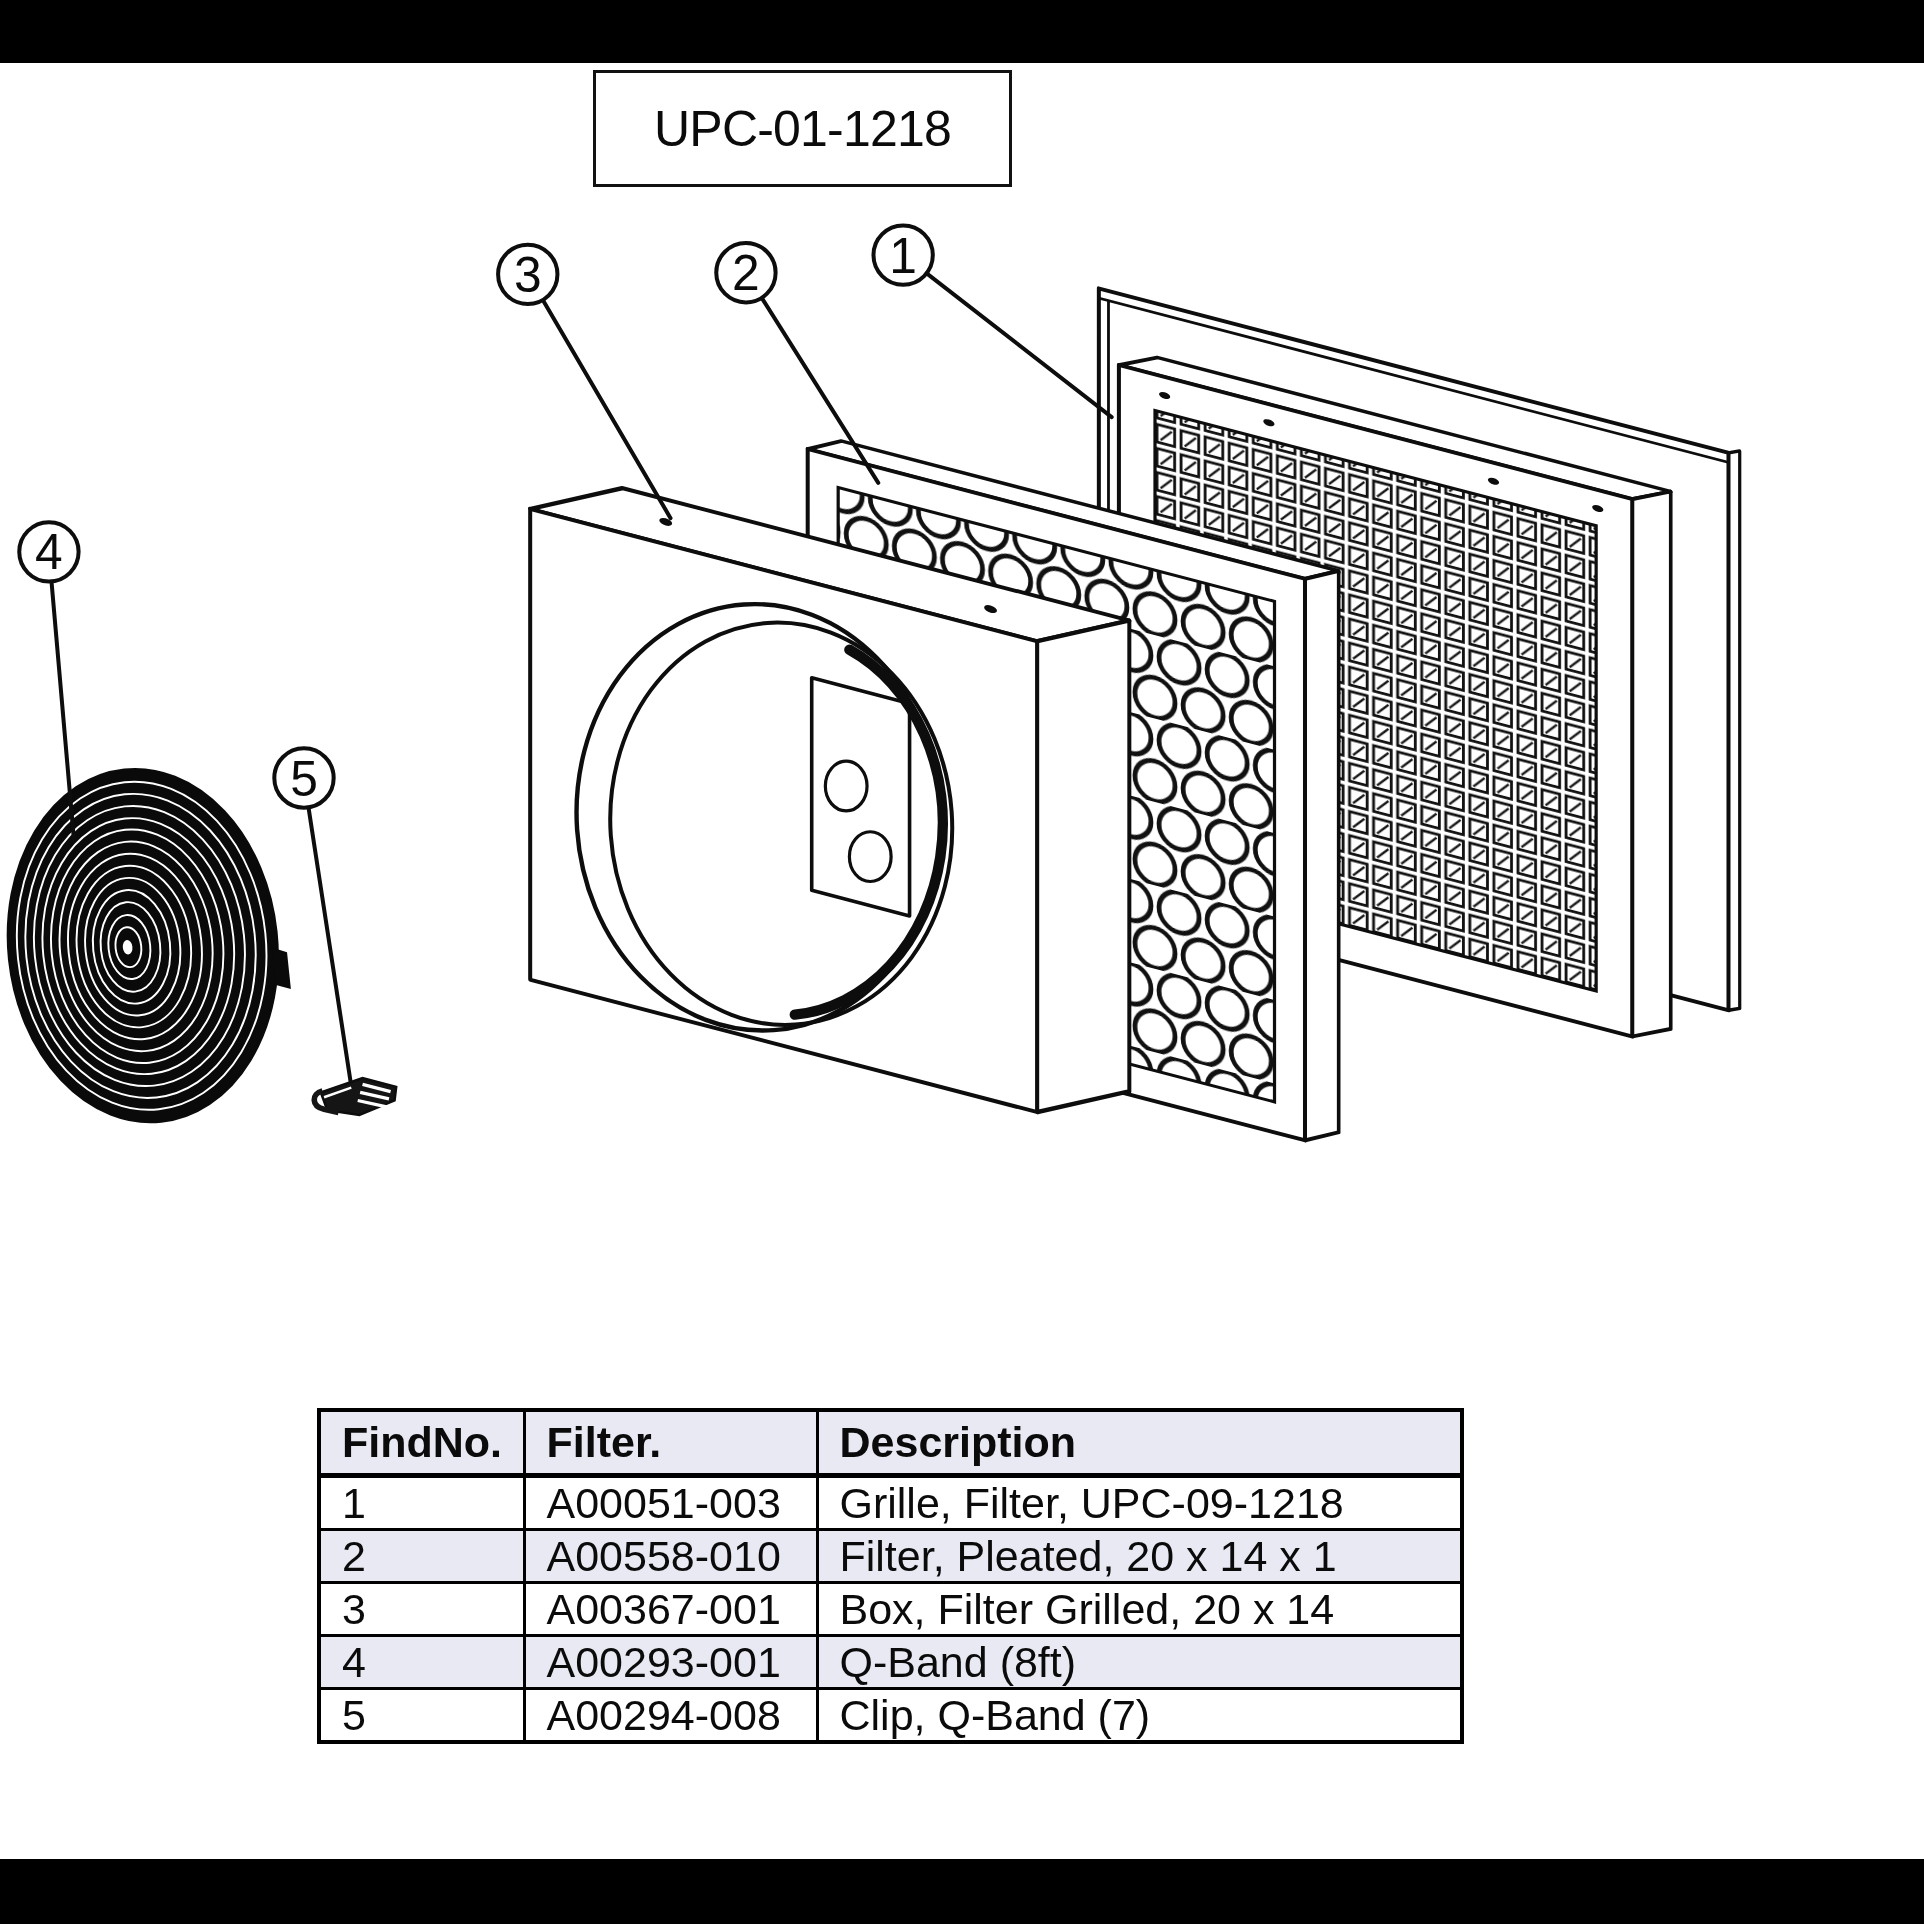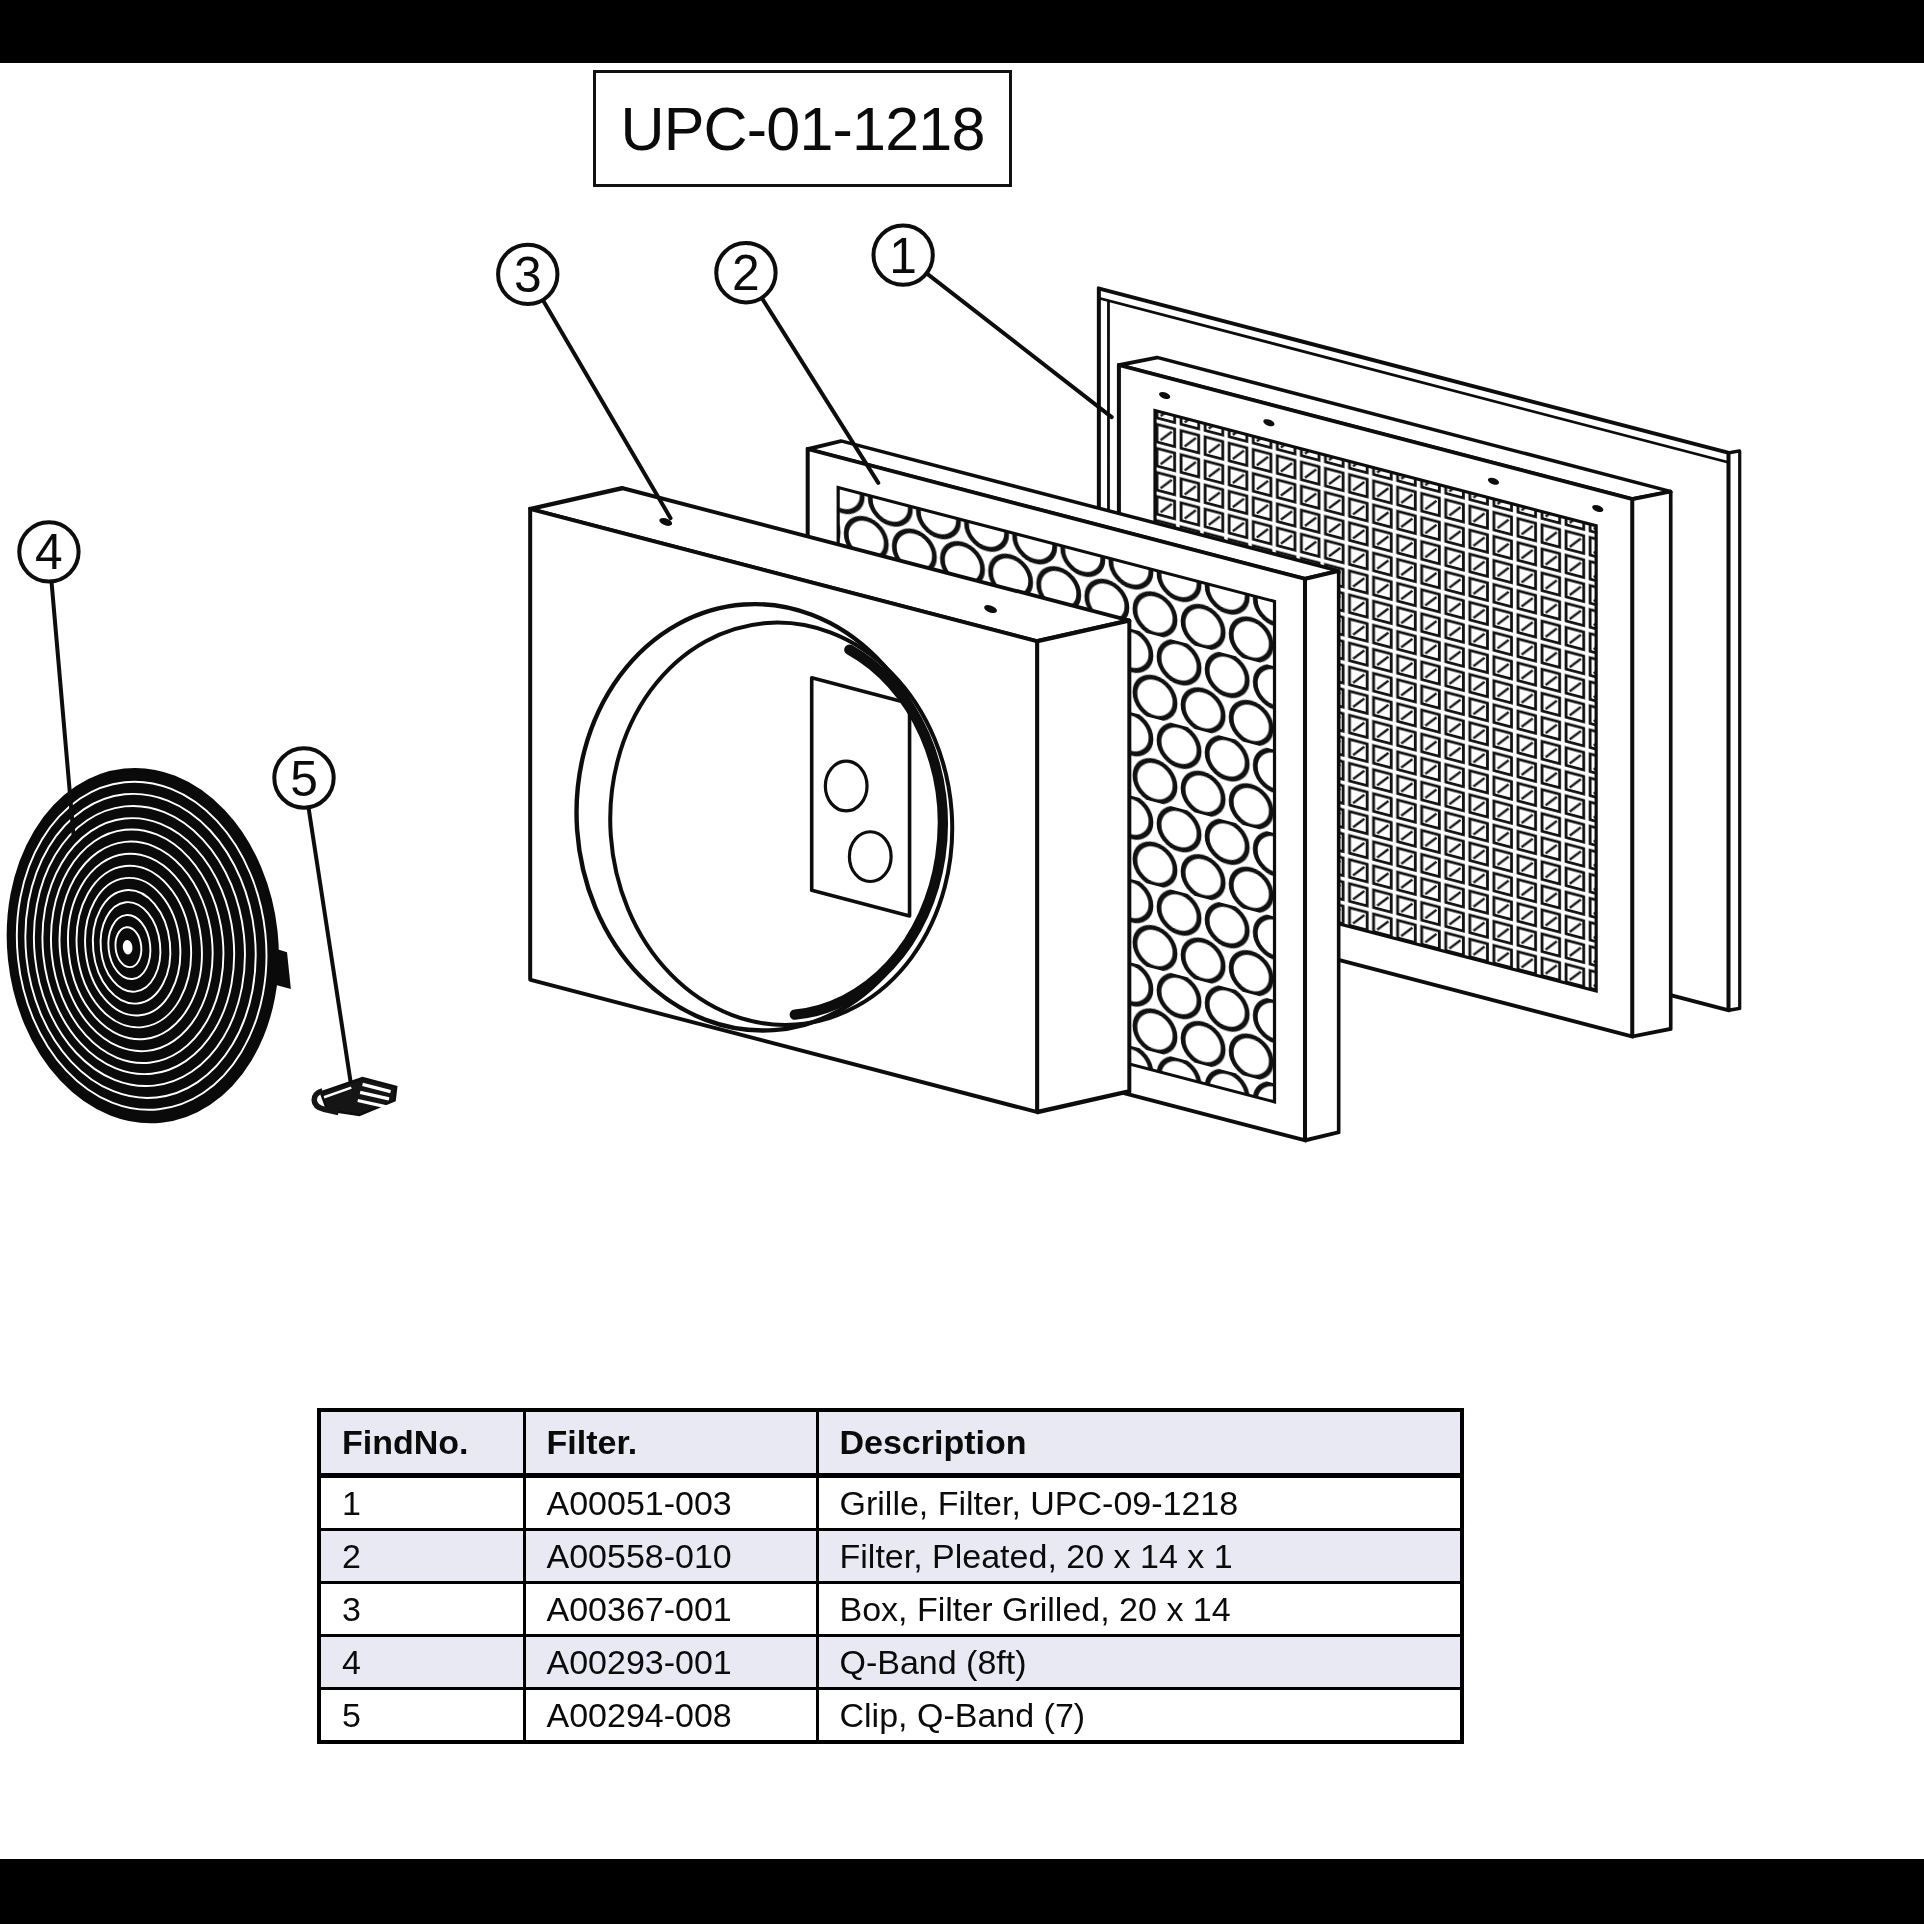--- a/index.html
+++ b/index.html
@@ -4,25 +4,25 @@
 <style>
   html,body{margin:0;padding:0;background:#000;}
   .stage{position:relative;width:1925px;height:1925px;background:#ffffff;overflow:hidden;
          font-family:"Liberation Sans","DejaVu Sans",sans-serif;color:#0b0b0b;}
   .bar{position:absolute;left:0;width:1925px;background:#000;}
   .bar.top{top:0;height:63px;}
   .bar.bottom{top:1859px;height:66px;}
   .drawing{position:absolute;left:0;top:0;}
   .title-box{position:absolute;left:593px;top:70px;width:419px;height:117px;
              border:3.2px solid #111;box-sizing:border-box;display:flex;align-items:center;justify-content:center;
-             font-size:61px;letter-spacing:-0.8px;white-space:nowrap;background:#fff;}
+             font-size:50px;letter-spacing:-0.8px;white-space:nowrap;background:#fff;}
   table.parts{position:absolute;left:317px;top:1408px;width:1147px;border-collapse:collapse;
               table-layout:fixed;background:#fff;border:4px solid #000;}
   table.parts th,table.parts td{border:3.2px solid #000;padding:0 0 0 21px;text-align:left;
-              font-size:34px;overflow:hidden;white-space:nowrap;vertical-align:middle;}
+              font-size:43px;overflow:hidden;white-space:nowrap;vertical-align:middle;}
   table.parts th{height:61px;font-weight:bold;background:#E9E9F4;border-bottom-width:5.6px;}
   table.parts td{height:50px;font-weight:normal;}
   tr.alt td{background:#E9E9F4;}
   .lineart{stroke:#0d0d0d;fill:none;stroke-linecap:round;stroke-linejoin:round;}
   .facefill{fill:#ffffff;stroke:#0d0d0d;stroke-linejoin:round;}
   .callout-circle{fill:#ffffff;stroke:#0d0d0d;stroke-width:5;}
   .callout-num{font-family:"Liberation Sans","DejaVu Sans",sans-serif;font-size:62px;fill:#0b0b0b;
                text-anchor:middle;}
 </style>
 </head>

